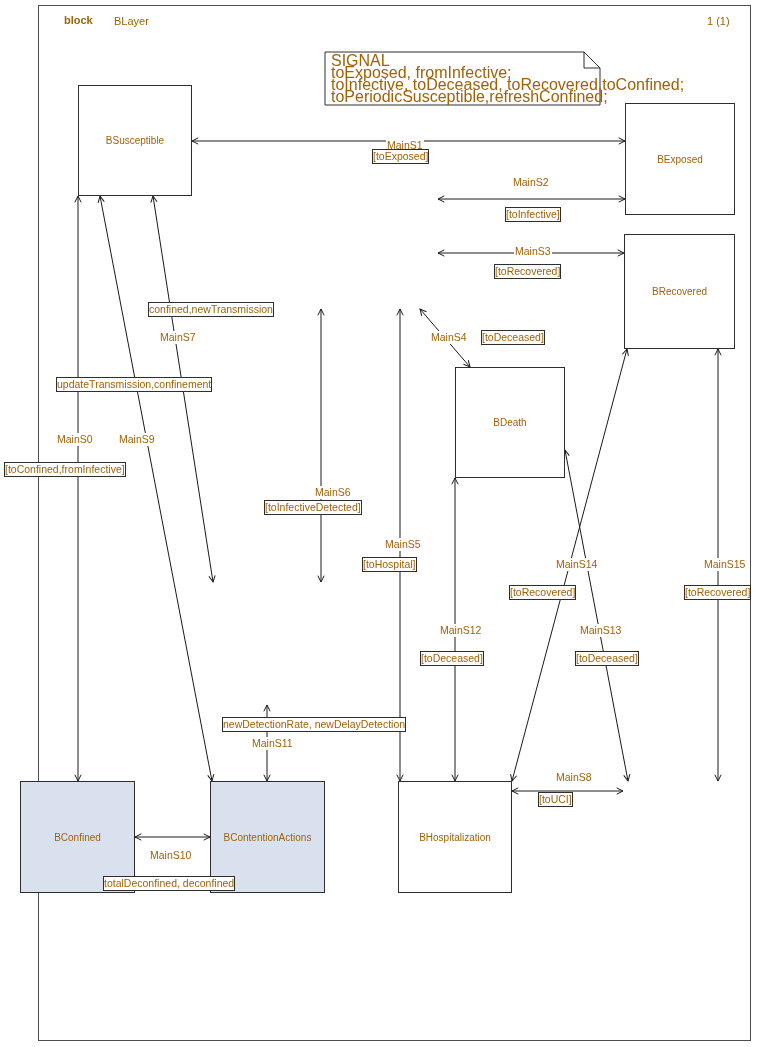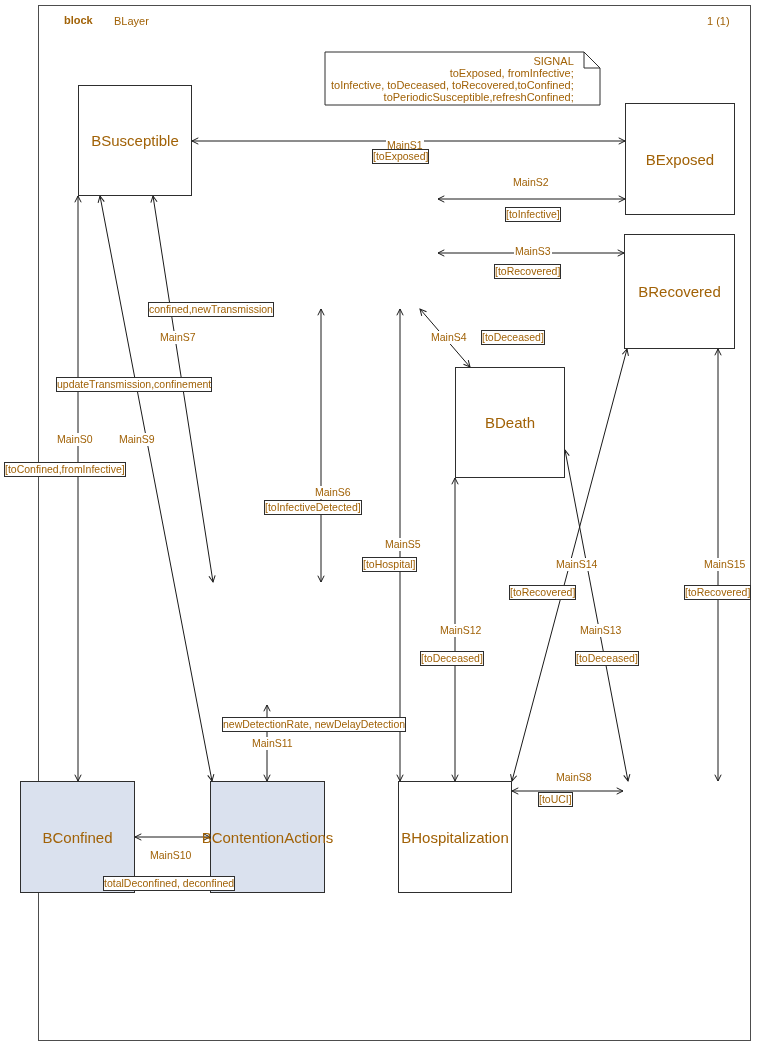--- a/index.html
+++ b/index.html
@@ -5,28 +5,28 @@
   html,body{margin:0;padding:0;background:#ffffff;}
   .stage{position:relative;width:759px;height:1047px;background:#ffffff;
          font-family:"Liberation Sans",sans-serif;color:#a16207;overflow:hidden;}
   .frame{position:absolute;left:38px;top:5px;width:713px;height:1036px;
          border:1px solid #4d4d4d;box-sizing:border-box;}
   .hdr{position:absolute;font-size:11px;line-height:14px;white-space:nowrap;}
   .hdr.bold{font-weight:bold;}
   .overlay{position:absolute;left:0;top:0;width:759px;height:1047px;}
   .blk{position:absolute;box-sizing:border-box;border:1px solid #2e2e2e;background:#ffffff;
        display:flex;align-items:center;justify-content:center;
-       font-size:15px;text-align:right;}
+       font-size:10px;text-align:right;}
   .blk.hl{background:#dae1ee;}
   .chname{position:absolute;font-size:10.5px;line-height:13px;background:#ffffff;
           padding:0 1px;white-space:nowrap;}
   .sigbox{position:absolute;font-size:10.5px;line-height:13px;border:1px solid #2e2e2e;
           background:#ffffff;padding:0 0;white-space:nowrap;}
-  .note-text{position:absolute;left:331px;top:55px;font-size:11px;line-height:12px;
-             white-space:nowrap;text-align:right;}
+  .note-text{position:absolute;left:331px;top:55px;font-size:16px;line-height:12px;
+             white-space:nowrap;}
 </style>
 </head>
 <body>
 
 <div class="stage">
 
   <div class="frame"></div>
 
   <span class="hdr bold" style="left:64px;top:13px">block</span>
   <span class="hdr" style="left:114px;top:14px">BLayer</span>

